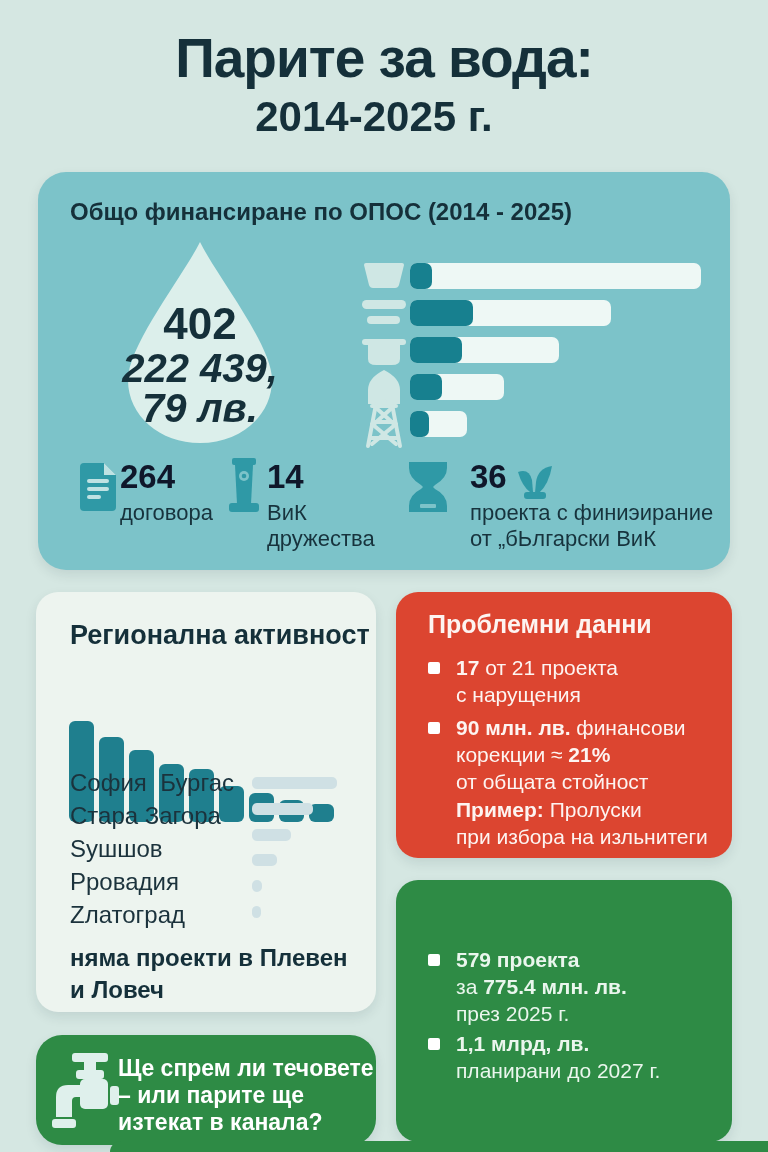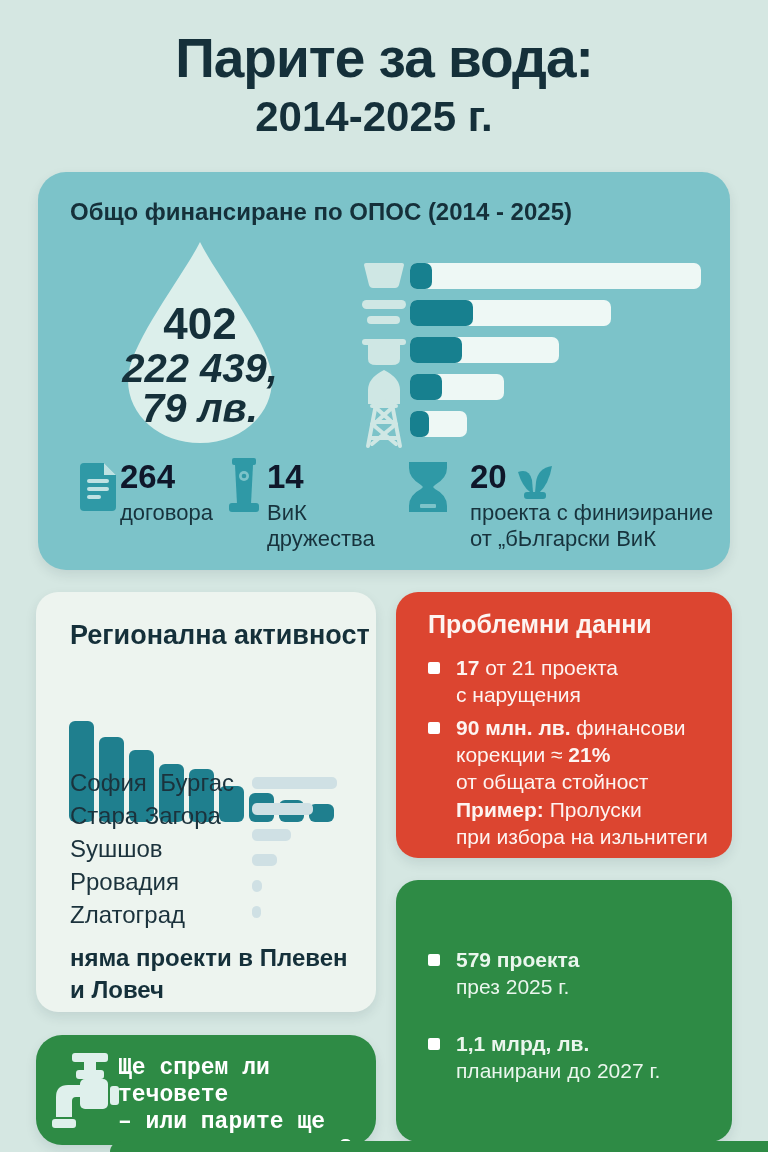--- a/index.html
+++ b/index.html
@@ -49,21 +49,21 @@
   
   #problems-card { left:396px; top:592px; width:336px; height:266px; background:#dc4530; color:#fdf4f1; }
   #plans-card    { left:396px; top:880px; width:336px; height:262px; background:#2e8b45; color:#eaf6ed; }
   #problems-card .card-title, #plans-card .card-title
     { position:absolute; left:32px; top:18px; font-size:25px; font-weight:bold; }
   .bullet-sq { position:absolute; left:32px; width:12px; height:12px; background:#fff; border-radius:2px; }
   .btext { position:absolute; left:60px; font-size:21px; line-height:27px; }
   .btext b { font-weight:bold; }
 
   
-  #footer-card { left:36px; top:1035px; width:340px; height:110px; background:#2e8b45; border-radius:26px; color:#fff;font-family:Liberation Mono, monospace; }
+  #footer-card { left:36px; top:1035px; width:340px; height:110px; background:#2e8b45; border-radius:26px; color:#fff; }
   #footer-card .ftext { position:absolute; left:82px; top:20px; font-size:23px; line-height:27px; font-weight:bold; }
   #footer-icon { position:absolute; left:16px; top:18px; }
 
   #bottom-band { position:absolute; left:110px; top:1141px; width:658px; height:11px;
     background:#2e8b45; border-radius:14px 0 0 0; }
 
   .tl { display:block; }
 </style>
 </head>
 <body>
@@ -172,21 +172,21 @@
       <div class="tl">ВиК</div>
       <div class="tl">дружества</div>
     </div>
 
   <div class="abs" style="left:367px; top:290px;">
     <svg width="46" height="50" viewBox="0 0 46 50">
       <path d="M4,0 H42 V6 Q42,16 30,23 L28,25 L30,27 Q42,33 42,44 V50 H4 V44 Q4,33 16,27 L18,25 L16,23 Q4,16 4,6 Z" fill="#2f99a6"></path>
       <rect x="15" y="42" width="16" height="4" rx="1" fill="#7cc3c9"></rect>
     </svg>
   </div>
-  <div class="stat-num" style="left:432px; top:286px;">20</div>
+  <div class="stat-num" style="left:432px; top:286px;">36</div>
   <div class="abs" style="left:478px; top:294px;">
     <svg width="38" height="36" viewBox="0 0 38 36">
       <path d="M2,6 Q13,2 16,14 L17,26 L14,26 Q6,20 2,6 Z" fill="#2f99a6"></path>
       <path d="M36,0 Q22,2 20,16 L19,27 L23,27 Q33,18 36,0 Z" fill="#2f99a6"></path>
       <rect x="8" y="26" width="22" height="7" rx="3" fill="#2f99a6"></rect>
     </svg>
   </div>
   <div class="stat-label" style="left:432px; top:328px;">
       <div class="tl">проекта с финиэирание</div>
       <div class="tl">от „бЬлгарски ВиК</div>
@@ -237,20 +237,21 @@
   <div class="btext" style="top:204px">
       <div class="tl"><b>Пример:</b><span> Пролуски</span></div>
       <div class="tl"><span>при избора на изльнитеги</span></div>
     </div>
 </section>
 
 <section class="card" id="plans-card">
   <span class="bullet-sq" style="top:74px"></span>
   <div class="btext" style="top:66px">
       <div class="tl"><b>579 проекта</b></div>
+      <div class="tl"><span>за </span><b>775.4 млн. лв.</b></div>
       <div class="tl"><span>през 2025 г.</span></div>
     </div>
   <span class="bullet-sq" style="top:158px"></span>
   <div class="btext" style="top:150px">
       <div class="tl"><b>1,1 млрд, лв.</b></div>
       <div class="tl"><span>планирани до 2027 г.</span></div>
     </div>
 </section>
 
 <section class="card" id="footer-card">

